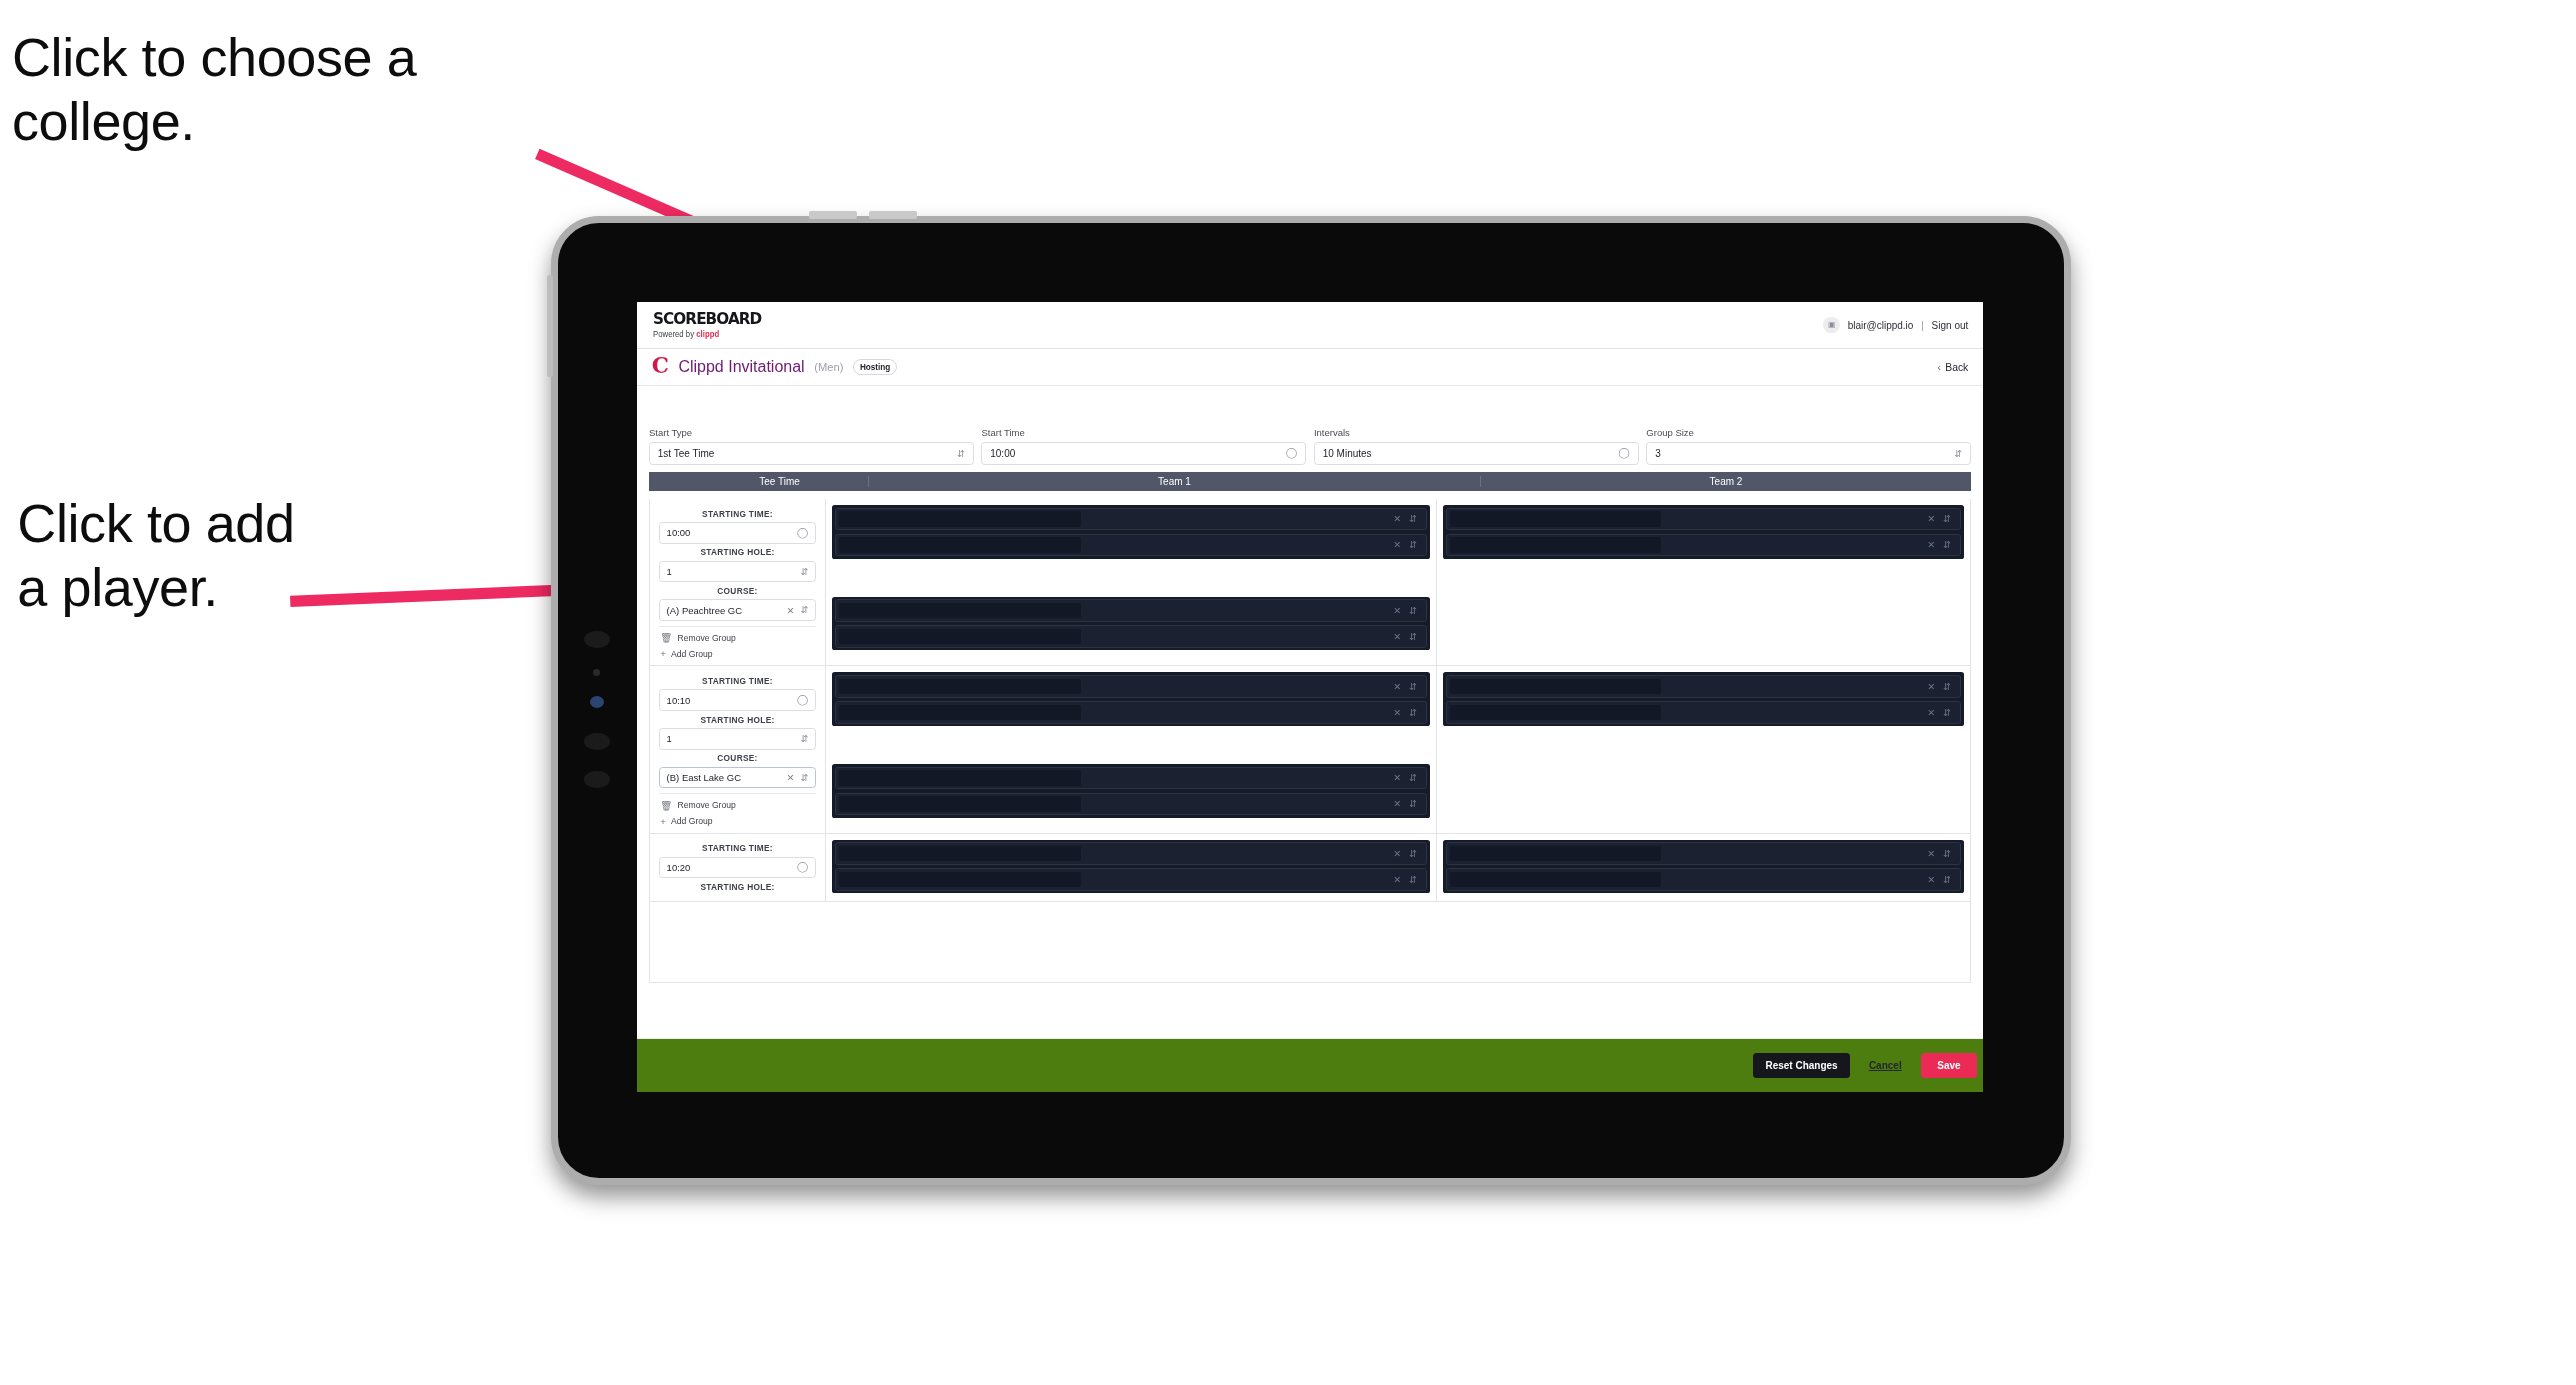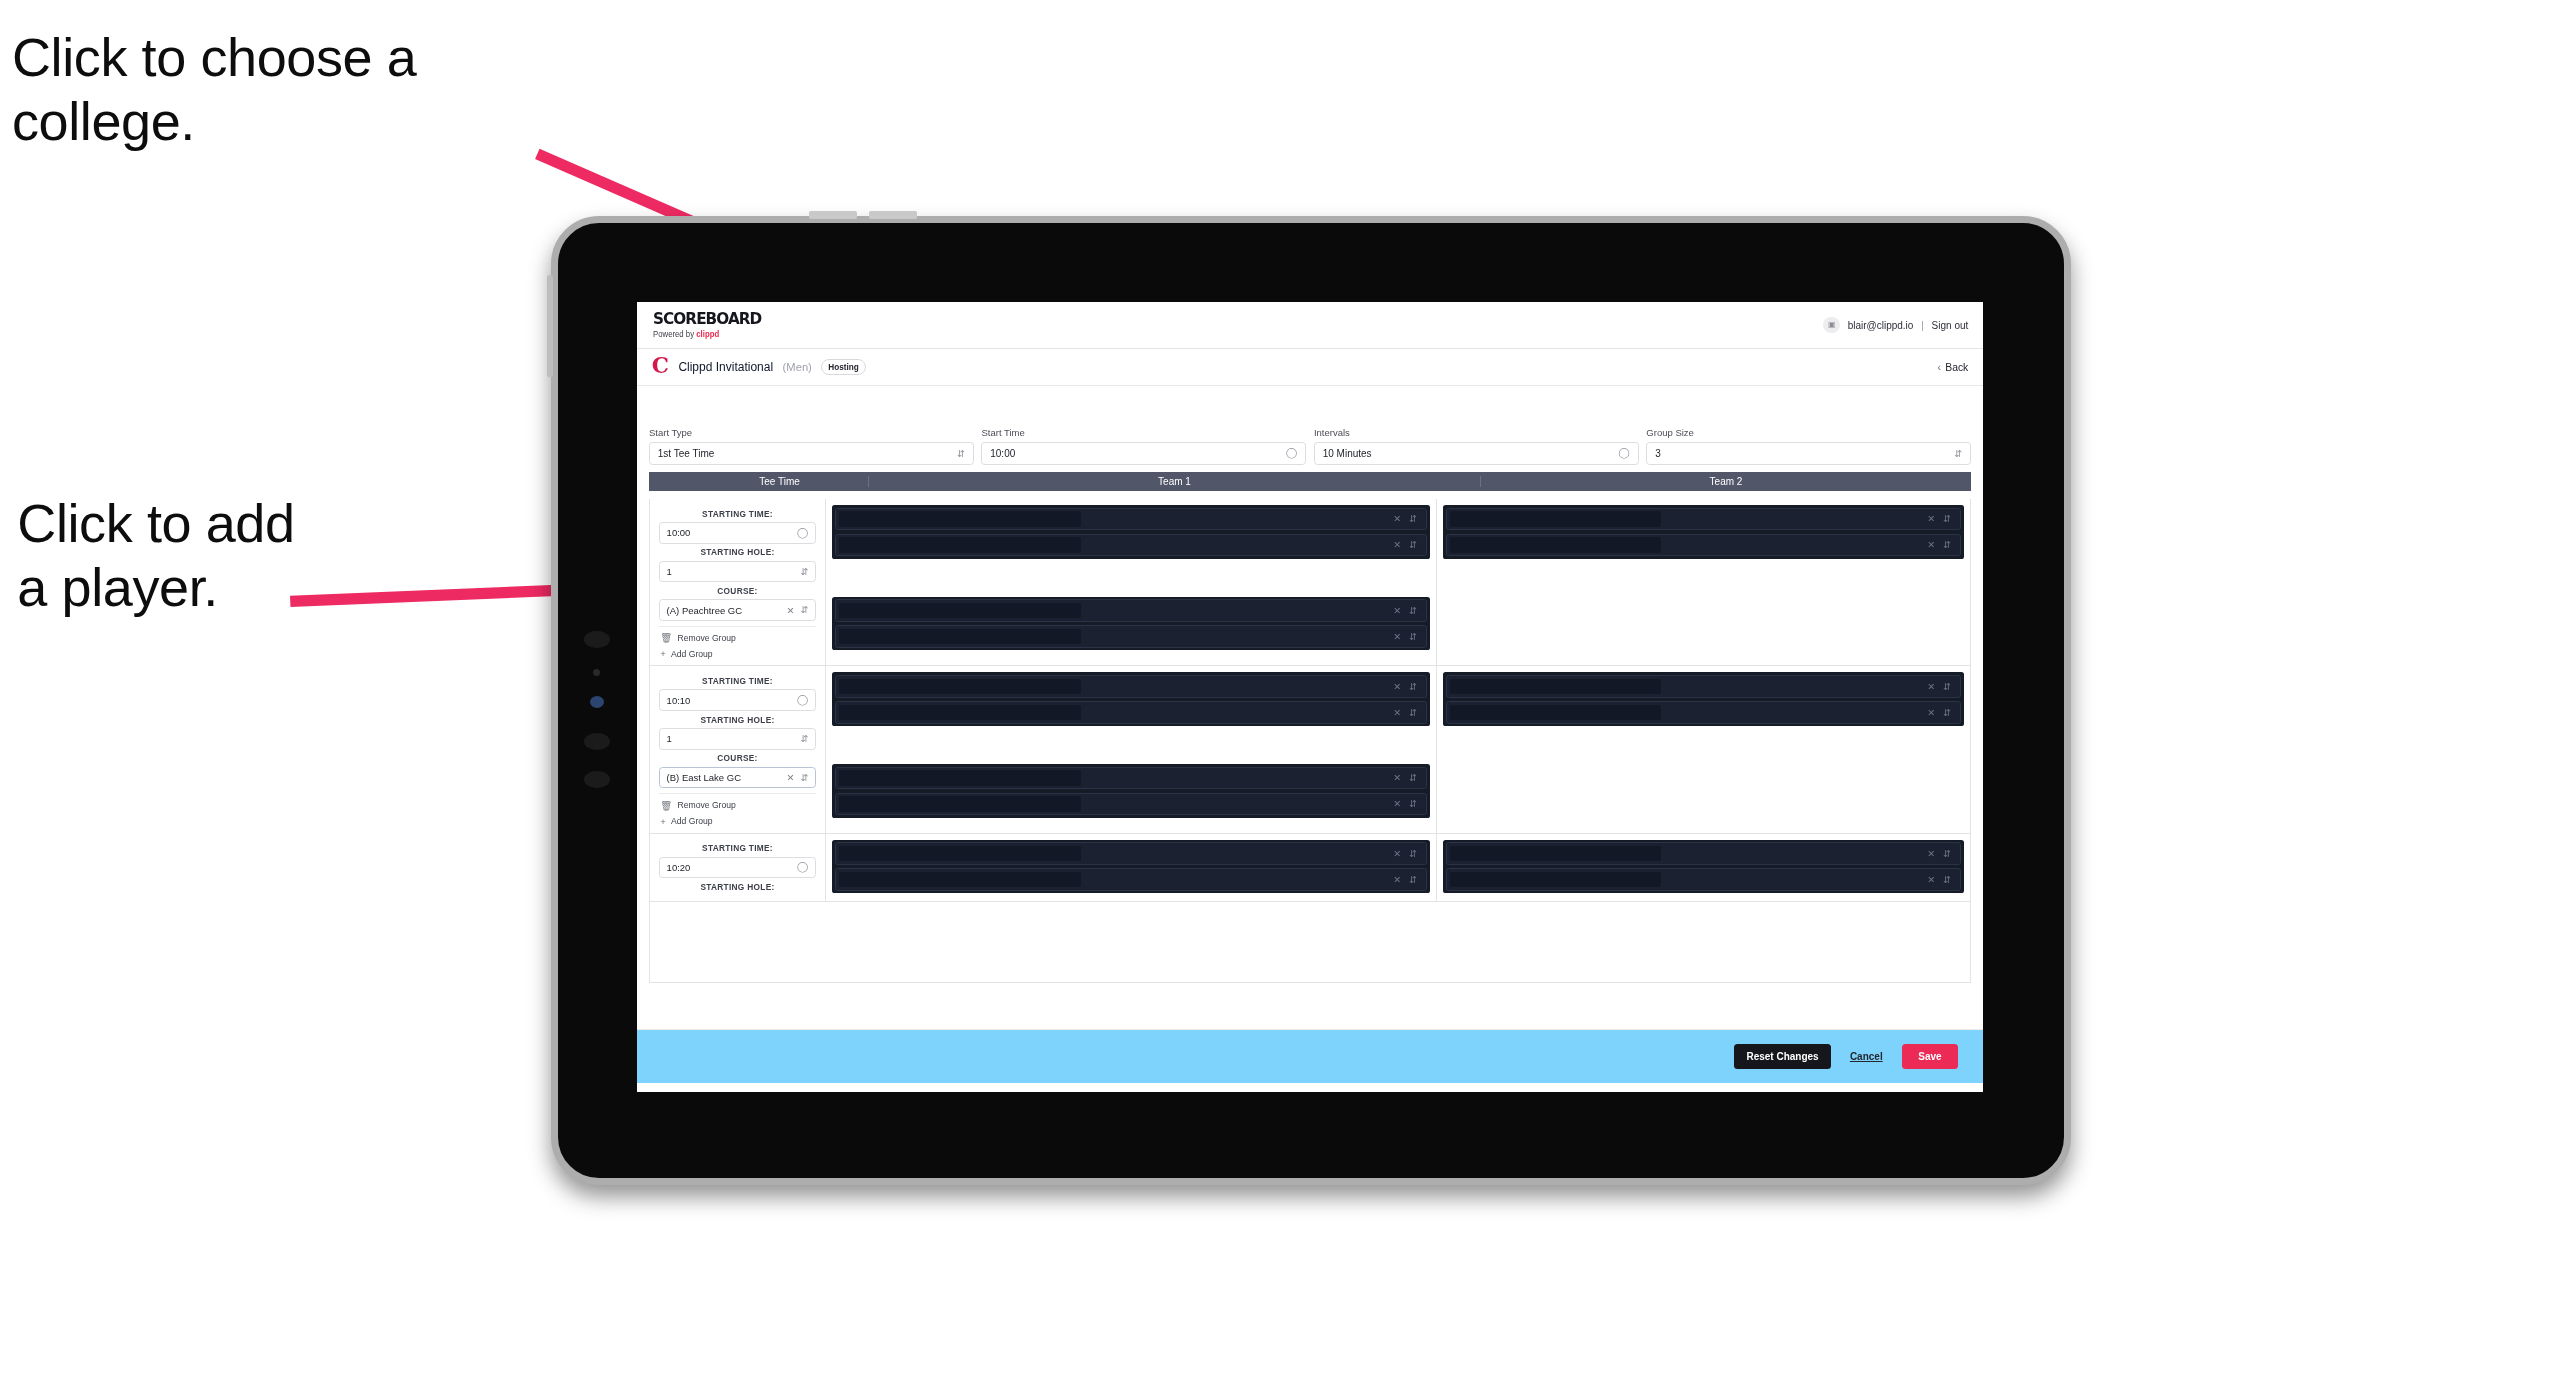--- a/index.html
+++ b/index.html
@@ -98,21 +98,21 @@
 
   
   #tourbar{
     height:36px; border-bottom:0.9px solid #e8e8ec;
     display:flex; align-items:center; padding:0 14.7px; gap:9.5px;
   }
   #clogo{
     font-family:"DejaVu Serif", serif; font-weight:bold;
     font-size:21.6px; color:#d4184a; line-height:1; margin-top:-2.6px;
   }
-  #tourname{ font-size:12px; color:#0f172a; }
+  #tourname{ font-size:16px; color:#701a75; }
   #tourgender{ font-size:11.2px; color:#9fa2ab; }
   #hostbadge{
     border:0.9px solid #d8d9dd; border-radius:8px;
     padding:2.6px 6px; font-size:8.2px; font-weight:bold; color:#24262e;
   }
   #backbtn{
     margin-left:auto; display:flex; align-items:center; gap:4.3px;
     font-size:10.4px; color:#24262e; cursor:pointer;
   }
   #backbtn .chev{ font-size:10.4px; color:#6c6f78; }
@@ -197,24 +197,24 @@
     position:absolute; left:3.5px; top:2.6px; height:15.5px; width:41%;
     background:#131826; border-radius:1.7px;
   }
   .prow .ctrls{
     margin-left:auto; display:flex; align-items:center; gap:7.8px;
     padding-right:9.5px; color:#6d7487; font-size:9.5px;
   }
 
   
   #footer{
-    position:absolute; left:0; right:0; bottom:9px; height:54px;
-    background:#7dd3fc; border-top:0.9px solid #ececed;
+    position:absolute; left:0; right:0; bottom:0; height:54px;
+    background:#4d7c0f; border-top:0.9px solid #ececed;
     display:flex; align-items:center; justify-content:flex-end;
-    gap:14px; padding-right:25px; box-sizing:border-box;
+    gap:14px; padding-right:6px; box-sizing:border-box;
   }
   .btn{ cursor:pointer; font-size:10px; border-radius:3.5px; }
   #btn-reset{ background:#15171c; color:#fff; padding:7px 12px; font-weight:bold;}
   #btn-cancel{ color:#24262e; padding:7px 5.2px; font-weight:bold;text-decoration:underline;}
   #btn-save{ background:#ec2a56; color:#fff; padding:7px 16.4px; font-weight:bold;}
 </style>
 </head>
 <body>
 
 <div class="annot" id="annot-college">Click to choose a

